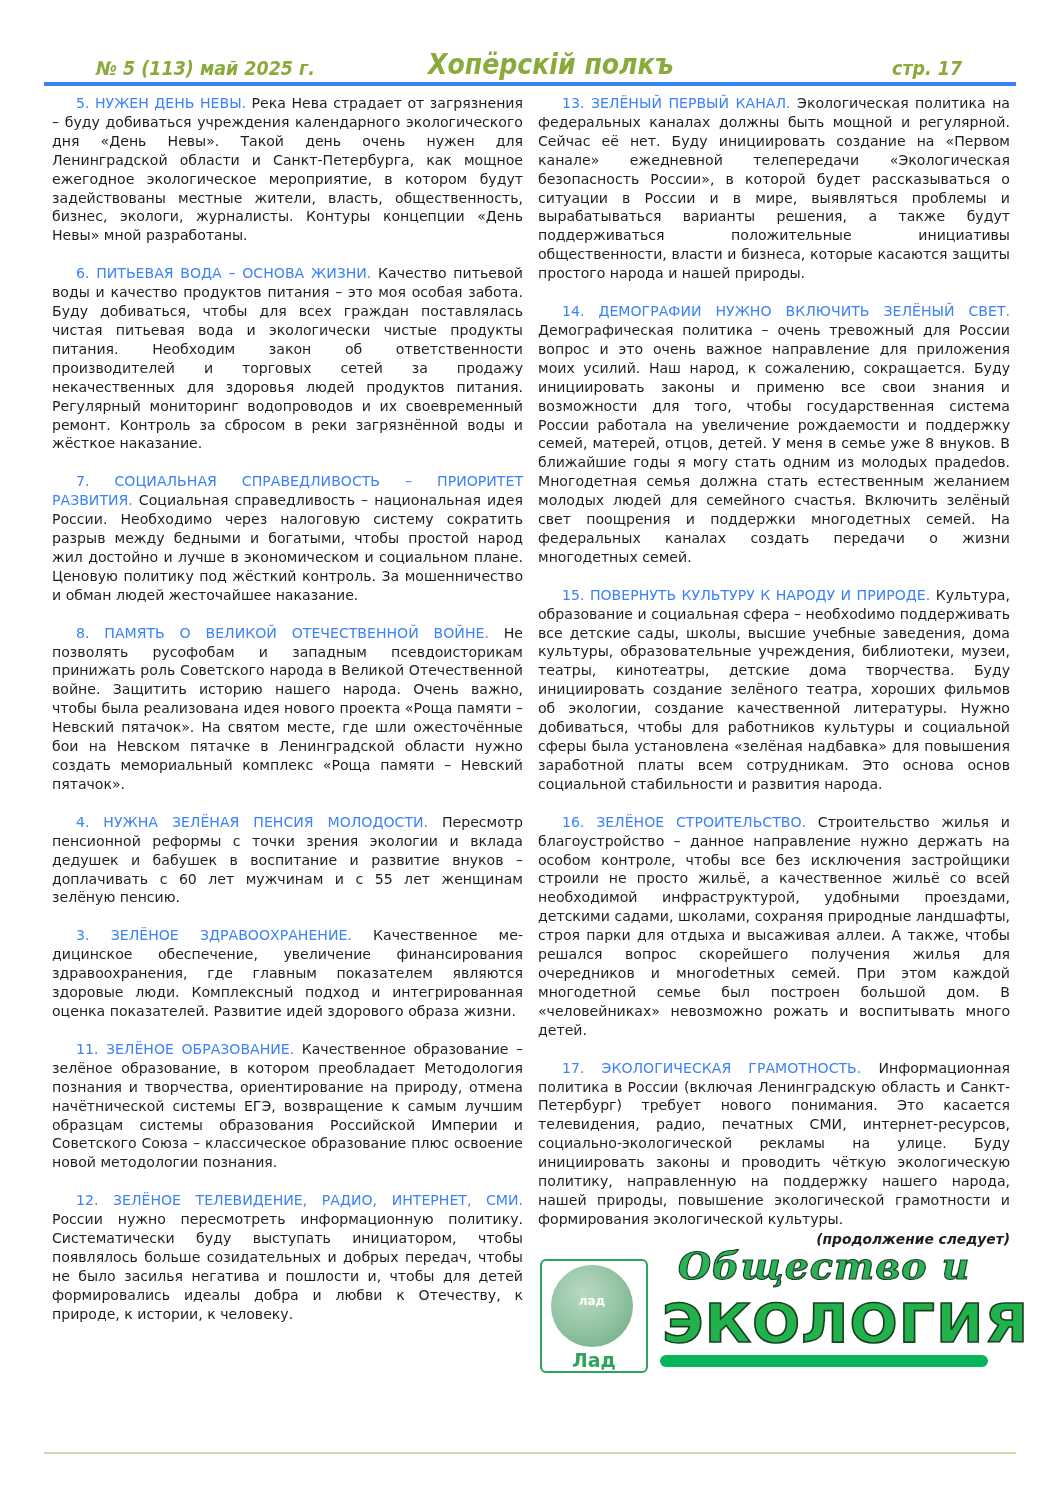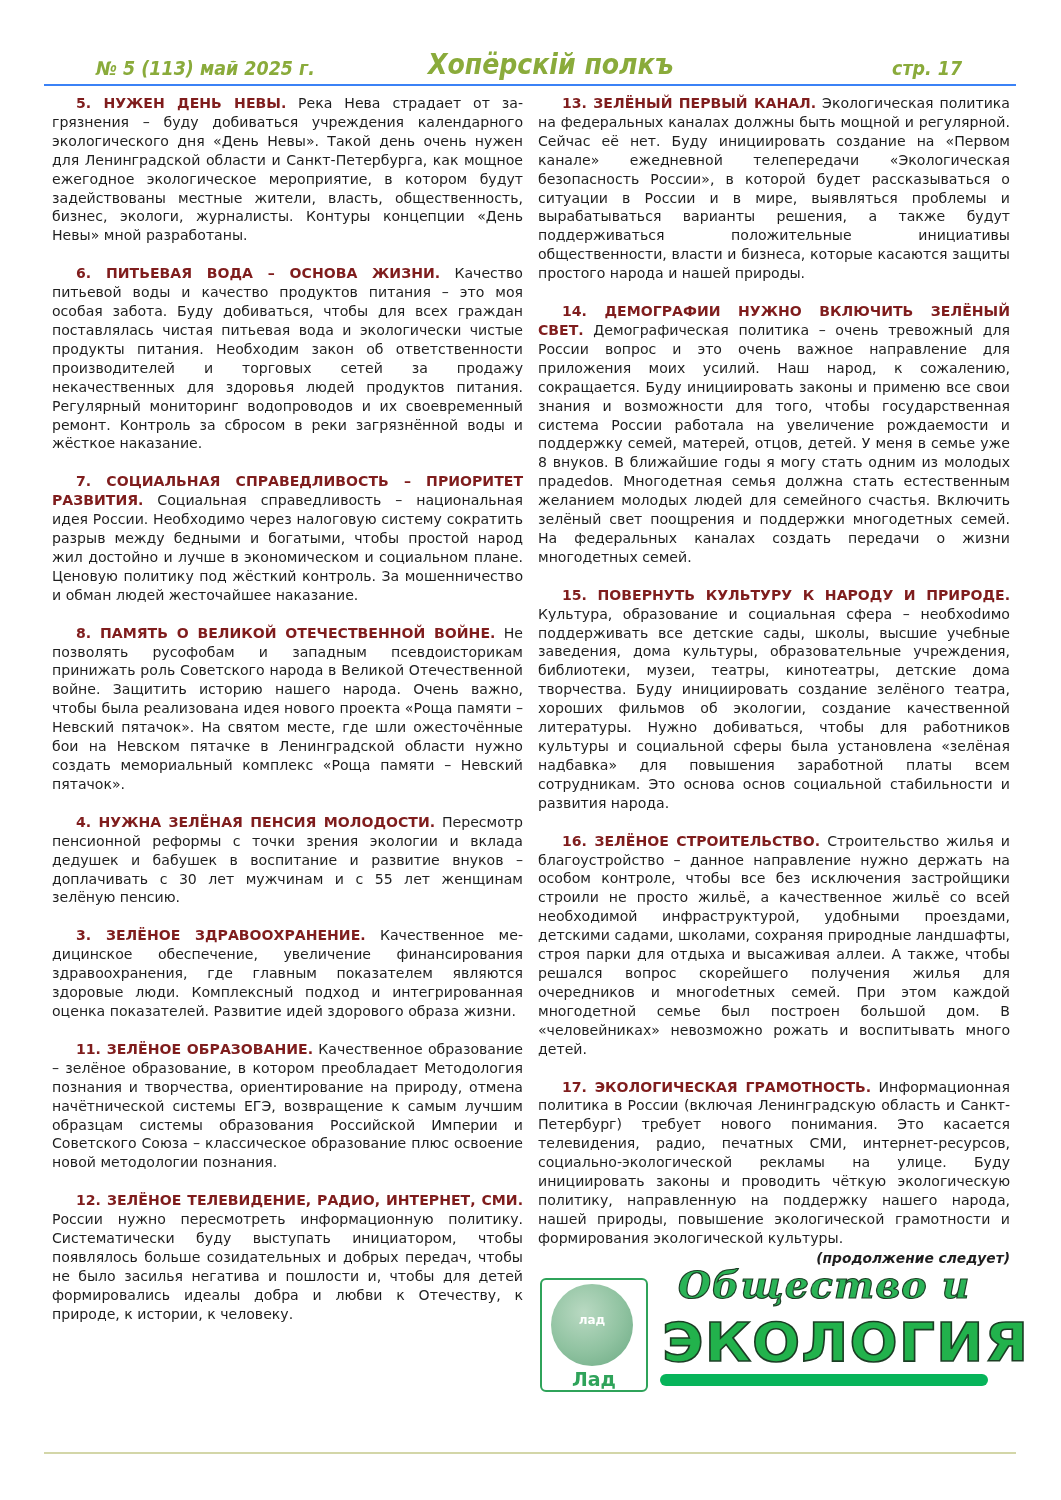--- a/index.html
+++ b/index.html
@@ -1,21 +1,21 @@
 <!DOCTYPE html>
 <html><head>
   <meta charset="utf-8">
   <style>
     * { box-sizing: border-box; margin: 0; padding: 0; }
     html, body { width: 1061px; height: 1500px; background: #ffffff; overflow: hidden; }
     body { position: relative; font-family: "DejaVu Sans", sans-serif; color: #1e1e1e; }
 
     .header {
       position: absolute; left: 44px; top: 50px; width: 972px; height: 36px;
-      border-bottom: 2px solid #3b82f6;
+      border-bottom: 4px solid #3b82f6;
     }
     .hdr-issue {
       position: absolute; left: 52px; top: 7px;
       font-family: "DejaVu Sans", sans-serif; font-size: 19px; font-weight: bold; font-style: italic;
       color: #8aab3b; transform: scaleX(0.92); transform-origin: left center;
     }
     .hdr-title {
       position: absolute; left: 384px; top: -2px;
       font-family: "DejaVu Sans", sans-serif; font-size: 28px; font-weight: bold; font-style: italic;
       color: #8aab3b; transform: scaleX(0.9); transform-origin: left center;
@@ -28,21 +28,21 @@
 
     .col {
       position: absolute; top: 94px;
       font-size: 14.1px; line-height: 18.9px; text-align: justify;
       hyphens: manual;
     }
     .col-left { left: 52px; width: 471px; }
     .col-right { left: 538px; width: 472px; }
 
     .item { text-indent: 24px; margin-bottom: 19px; }
-    .item .ttl { color: #7f1d1d; font-weight: bold; }
+    .item .ttl { color: #3b82f6; font-weight: normal; }
 
     .cont-note {
       text-align: right; font-weight: bold; font-style: italic; font-size: 13.8px;
       margin-top: -18px; margin-bottom: 6px;
     }
 
     .logo {
       position: relative; width: 472px; height: 120px; margin-top: 0px;
     }
     .logo-frame {
@@ -90,21 +90,21 @@
   <span class="hdr-issue">№ 5 (113) май 2025 г.</span>
   <span class="hdr-title">Хопёрскiй полкъ</span>
   <span class="hdr-page">стр. 17</span>
 </div>
 
 <div class="col col-left">
   <p class="item"><span class="ttl">5. НУЖЕН ДЕНЬ НЕВЫ.</span><span> Река Нева страдает от за­грязнения – буду добиваться учреждения календар­ного экологического дня «День Невы». Такой день очень нужен для Ленинградской области и Санкт-Пе­тербурга, как мощное ежегодное экологическое ме­роприятие, в котором будут задействованы местные жители, власть, общественность, бизнес, экологи, журналисты. Контуры концепции «День Невы» мной разработаны.</span></p>
   <p class="item"><span class="ttl">6. ПИТЬЕВАЯ ВОДА – ОСНОВА ЖИЗНИ.</span><span> Качество питьевой воды и качество продуктов питания – это моя особая забота. Буду добиваться, чтобы для всех граждан поставлялась чистая питьевая вода и эколо­гически чистые продукты питания. Необходим закон об ответственности производителей и торговых се­тей за продажу некачественных для здоровья людей продуктов питания. Регулярный мониторинг водо­проводов и их своевременный ремонт. Контроль за сбросом в реки загрязнённой воды и жёсткое наказа­ние.</span></p>
   <p class="item"><span class="ttl">7. СОЦИАЛЬНАЯ СПРАВЕДЛИВОСТЬ – ПРИОРИТЕТ РАЗВИТИЯ.</span><span> Социальная справедливость – националь­ная идея России. Необходимо через налоговую систе­му сократить разрыв между бедными и богатыми, чтобы простой народ жил достойно и лучше в эконо­мическом и социальном плане. Ценовую политику под жёсткий контроль. За мошенничество и обман людей жесточайшее наказание.</span></p>
   <p class="item"><span class="ttl">8. ПАМЯТЬ О ВЕЛИКОЙ ОТЕЧЕСТВЕННОЙ ВОЙНЕ.</span><span> Не позволять русофобам и западным псевдоисторикам принижать роль Советского народа в Великой Отече­ственной войне. Защитить историю нашего народа. Очень важно, чтобы была реализована идея нового проекта «Роща памяти – Невский пятачок». На свя­том месте, где шли ожесточённые бои на Невском пятачке в Ленинградской области нужно создать ме­мориальный комплекс «Роща памяти – Невский пята­чок».</span></p>
-  <p class="item"><span class="ttl">4. НУЖНА ЗЕЛЁНАЯ ПЕНСИЯ МОЛОДОСТИ.</span><span> Пере­смотр пенсионной реформы с точки зрения экологии и вклада дедушек и бабушек в воспитание и развитие внуков – доплачивать с 30 лет мужчинам и с 55 лет женщинам зелёную пенсию.</span></p>
+  <p class="item"><span class="ttl">4. НУЖНА ЗЕЛЁНАЯ ПЕНСИЯ МОЛОДОСТИ.</span><span> Пере­смотр пенсионной реформы с точки зрения экологии и вклада дедушек и бабушек в воспитание и развитие внуков – доплачивать с 60 лет мужчинам и с 55 лет женщинам зелёную пенсию.</span></p>
   <p class="item"><span class="ttl">3. ЗЕЛЁНОЕ ЗДРАВООХРАНЕНИЕ.</span><span> Качественное ме­дицинское обеспечение, увеличение финансирования здравоохранения, где главным показателем являются здоровые люди. Комплексный подход и интегриро­ванная оценка показателей. Развитие идей здорового образа жизни.</span></p>
   <p class="item"><span class="ttl">11. ЗЕЛЁНОЕ ОБРАЗОВАНИЕ.</span><span> Качественное образо­вание – зелёное образование, в котором преобладает Методология познания и творчества, ориентирование на природу, отмена начётнической системы ЕГЭ, воз­вращение к самым лучшим образцам системы образо­вания Российской Империи и Советского Союза – клас­сическое образование плюс освоение новой методо­логии познания.</span></p>
   <p class="item"><span class="ttl">12. ЗЕЛЁНОЕ ТЕЛЕВИДЕНИЕ, РАДИО, ИНТЕРНЕТ, СМИ.</span><span> России нужно пересмотреть информационную политику. Систематически буду выступать инициато­ром, чтобы появлялось больше созидательных и до­брых передач, чтобы не было засилья негатива и по­шлости и, чтобы для детей формировались идеалы добра и любви к Отечеству, к природе, к истории, к человеку.</span></p>
 </div>
 
 <div class="col col-right">
   <p class="item"><span class="ttl">13. ЗЕЛЁНЫЙ ПЕРВЫЙ КАНАЛ.</span><span> Экологическая поли­тика на федеральных каналах должны быть мощной и регулярной. Сейчас её нет. Буду инициировать со­здание на «Первом канале» ежедневной телепереда­чи «Экологическая безопасность России», в которой будет рассказываться о ситуации в России и в мире, выявляться проблемы и вырабатываться варианты ре­шения, а также будут поддерживаться положитель­ные инициативы общественности, власти и бизнеса, которые касаются защиты простого народа и нашей природы.</span></p>
   <p class="item"><span class="ttl">14. ДЕМОГРАФИИ НУЖНО ВКЛЮЧИТЬ ЗЕЛЁНЫЙ СВЕТ.</span><span> Демографическая политика – очень тревожный для России вопрос и это очень важное направление для приложения моих усилий. Наш народ, к сожале­нию, сокращается. Буду инициировать законы и при­меню все свои знания и возможности для того, чтобы государственная система России работала на увели­чение рождаемости и поддержку семей, матерей, от­цов, детей. У меня в семье уже 8 внуков. В бли­жайшие годы я могу стать одним из молодых праде­dов. Многодетная семья должна стать естественным желанием молодых людей для семейного счастья. Включить зелёный свет поощрения и поддержки многодетных семей. На федеральных каналах со­здать передачи о жизни многодетных семей.</span></p>
   <p class="item"><span class="ttl">15. ПОВЕРНУТЬ КУЛЬТУРУ К НАРОДУ И ПРИРОДЕ.</span><span> Культура, образование и социальная сфера – необхо­dимо поддерживать все детские сады, школы, выс­шие учебные заведения, дома культуры, образова­тельные учреждения, библиотеки, музеи, театры, ки­нотеатры, детские дома творчества. Буду иницииро­вать создание зелёного театра, хороших фильмов об экологии, создание качественной литературы. Нужно добиваться, чтобы для работников культуры и соци­альной сферы была установлена «зелёная надбавка» для повышения заработной платы всем сотрудникам. Это основа основ социальной стабильности и развития народа.</span></p>
   <p class="item"><span class="ttl">16. ЗЕЛЁНОЕ СТРОИТЕЛЬСТВО.</span><span> Строительство жилья и благоустройство – данное направление нужно дер­жать на особом контроле, чтобы все без исключения застройщики строили не просто жильё, а качественное жильё со всей необходимой инфраструктурой, удобны­ми проездами, детскими садами, школами, сохраняя природные ландшафты, строя парки для отдыха и вы­саживая аллеи. А также, чтобы решался вопрос ско­рейшего получения жилья для очередников и много­dетных семей. При этом каждой многодетной семье был построен большой дом. В «человейниках» невоз­можно рожать и воспитывать много детей.</span></p>

